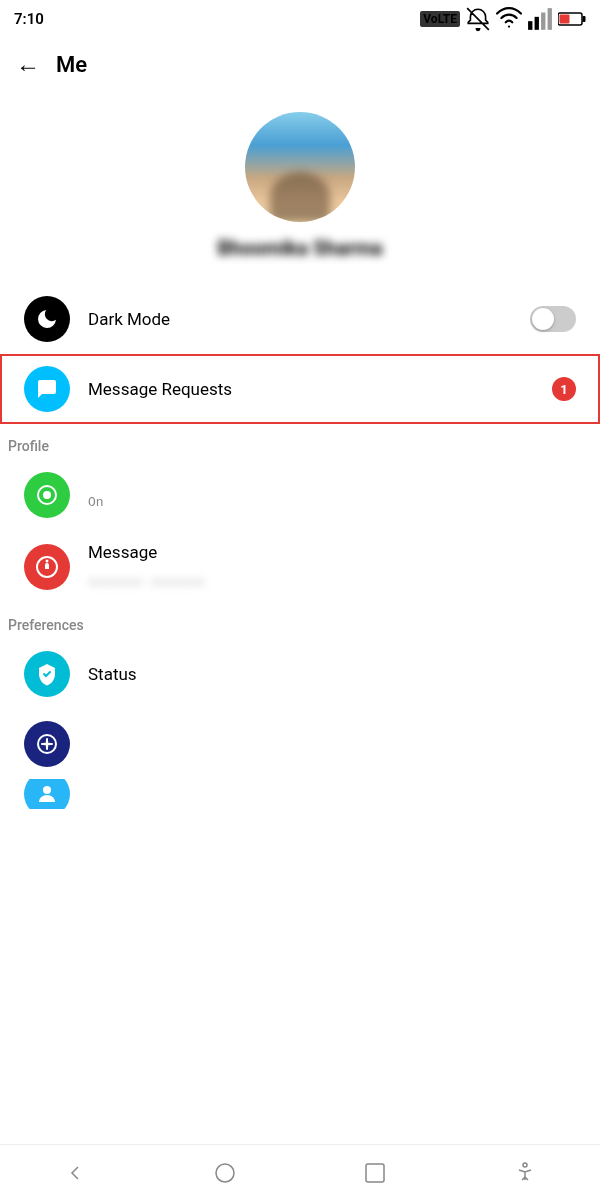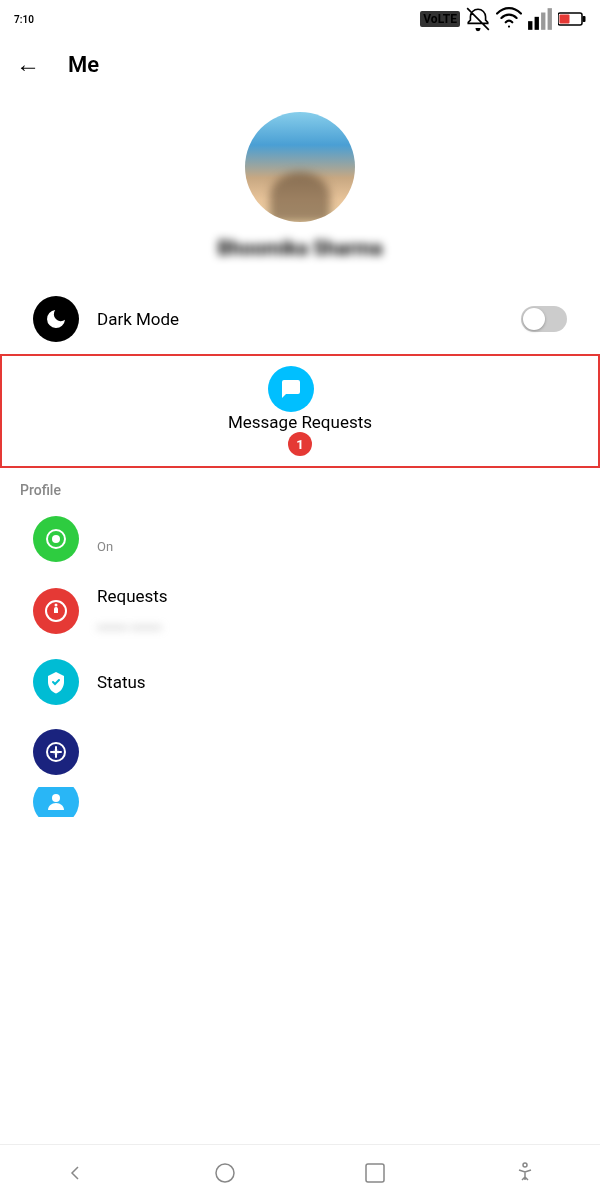--- a/index.html
+++ b/index.html
@@ -15,21 +15,21 @@
     
     .status-bar {
       display: flex;
       justify-content: space-between;
       align-items: center;
       padding: 6px 14px 4px 14px;
       height: 36px;
       background: #fff;
     }
     .status-time {
-      font-size: 10px;
+      font-size: 15px;
       font-weight: 600;
       color: #000;
     }
     .status-icons {
       display: flex;
       align-items: center;
       gap: 5px;
     }
     .status-icons span {
       font-size: 12px;
@@ -55,21 +55,20 @@
     .back-arrow {
       font-size: 24px;
       color: #000;
       margin-right: 16px;
       cursor: pointer;
     }
     .nav-title {
       font-size: 22px;
       font-weight: 600;
       color: #000;
-      margin-left: 12px;
     }
 
     
     .profile-section {
       display: flex;
       flex-direction: column;
       align-items: center;
       padding: 20px 16px 16px;
     }
     .avatar-circle {
@@ -101,21 +100,21 @@
     }
 
     
     .settings-list {
       padding: 8px 0;
     }
 
     .settings-item {
       display: flex;
       align-items: center;
-      padding: 12px 33px;
+      padding: 12px 24px;
       position: relative;
       cursor: pointer;
     }
 
     .item-icon {
       width: 46px;
       height: 46px;
       border-radius: 50%;
       display: flex;
       align-items: center;
@@ -139,27 +138,27 @@
       flex: 1;
     }
     .item-label {
       font-size: 17px;
       color: #000;
     }
     .item-sublabel {
       font-size: 13px;
       color: #888;
       margin-top: 14px;
+      font-family: Liberation Mono, monospace;
     }
 
     
     .message-requests-item {
       outline: 2.5px solid #e53935;
       outline-offset: -2px;
-      flex-direction: column;
     }
 
     .badge-red {
       width: 24px;
       height: 24px;
       border-radius: 50%;
       background: #e53935;
       color: #fff;
       font-size: 13px;
       font-weight: bold;
@@ -185,21 +184,21 @@
       border-radius: 50%;
       background: #fff;
       top: 2px;
       left: 2px;
       box-shadow: 0 1px 3px rgba(0,0,0,0.3);
       transition: left 0.2s;
     }
 
     
     .section-header {
-      padding: 14px 20px 6px;
+      padding: 14px 8px 6px;
       font-size: 14px;
       color: #888;
       font-weight: 500;
     }
 
     
     .bottom-nav {
       position: absolute;
       bottom: 0;
       left: 0;
@@ -318,25 +317,26 @@
 
   <div class="settings-item">
     <div class="item-icon icon-red">
       <svg viewBox="0 0 24 24" width="24" height="24" fill="#fff">
         <circle cx="12" cy="12" r="10" fill="none" stroke="#fff" stroke-width="2"></circle>
         <path d="M12 8h.5A2 2 0 0114 10v4H10v-4a2 2 0 012-2z" fill="#fff"></path>
         <circle cx="12" cy="6" r="1.5" fill="#fff"></circle>
       </svg>
     </div>
     <div class="item-text">
-      <div class="item-label">Requests</div>
+      <div class="item-label">Message</div>
       <div class="item-sublabel blurred">••••••• •••••••</div>
     </div>
   </div>
 
+  <div class="section-header">Preferences</div>
 
   <div class="settings-item">
     <div class="item-icon icon-cyan">
       <svg viewBox="0 0 24 24" width="24" height="24" fill="#fff">
         <path d="M12 2L4 6v6c0 5.25 3.5 10.15 8 11.5C16.5 22.15 20 17.25 20 12V6l-8-4z" fill="#fff"></path>
         <path d="M9 12l2 2 4-4" stroke="#00BCD4" stroke-width="2" fill="none" stroke-linecap="round"></path>
       </svg>
     </div>
     <div class="item-text">
       <div class="item-label">Status</div>

